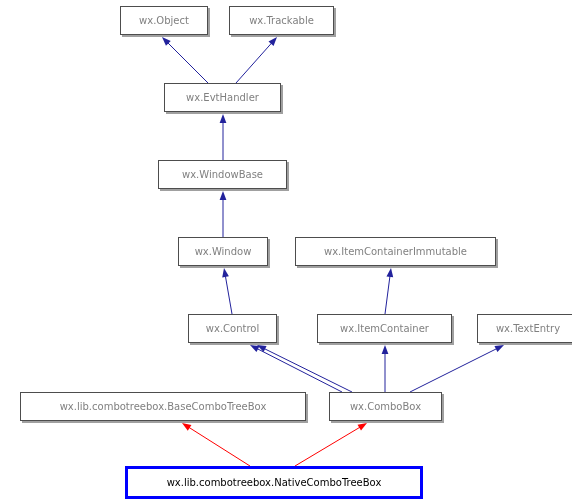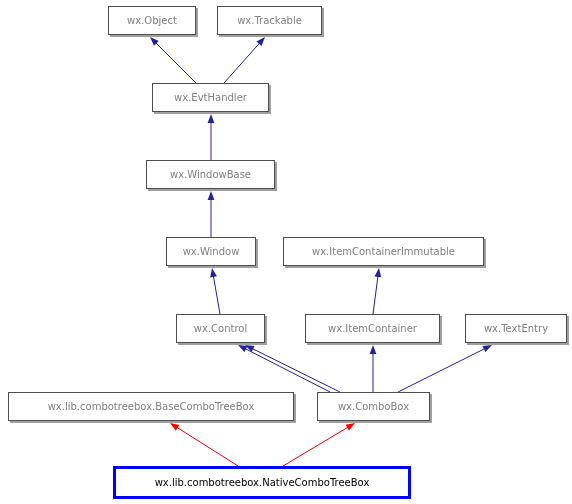--- a/index.html
+++ b/index.html
@@ -10,20 +10,21 @@
   body {
     width: 572px;
     height: 504px;
     font-family: "DejaVu Sans", sans-serif;
     overflow: hidden;
   }
   #diagram-root {
     position: relative;
     width: 551px;
     height: 504px;
+    margin-left: 12px;
   }
   svg.diagram {
     display: block;
     width: 572px;
     height: 504px;
   }
   .node-box {
     fill: #ffffff;
     stroke: #4d4d4d;
     stroke-width: 1;

